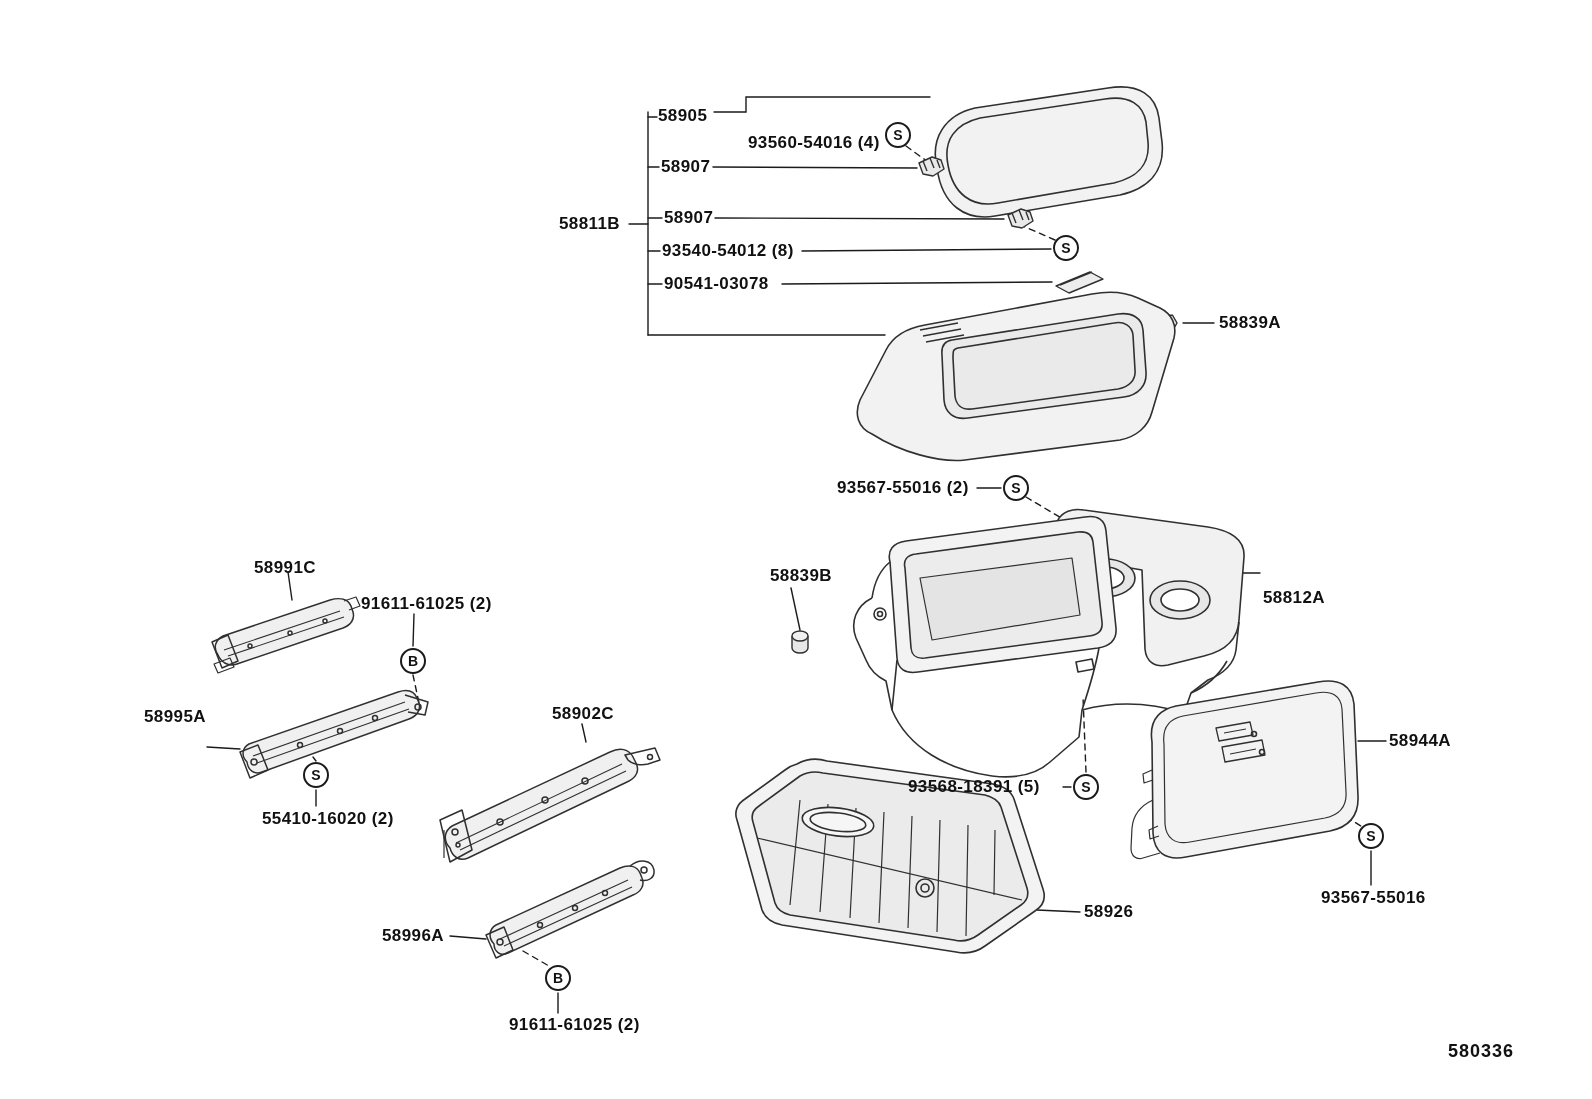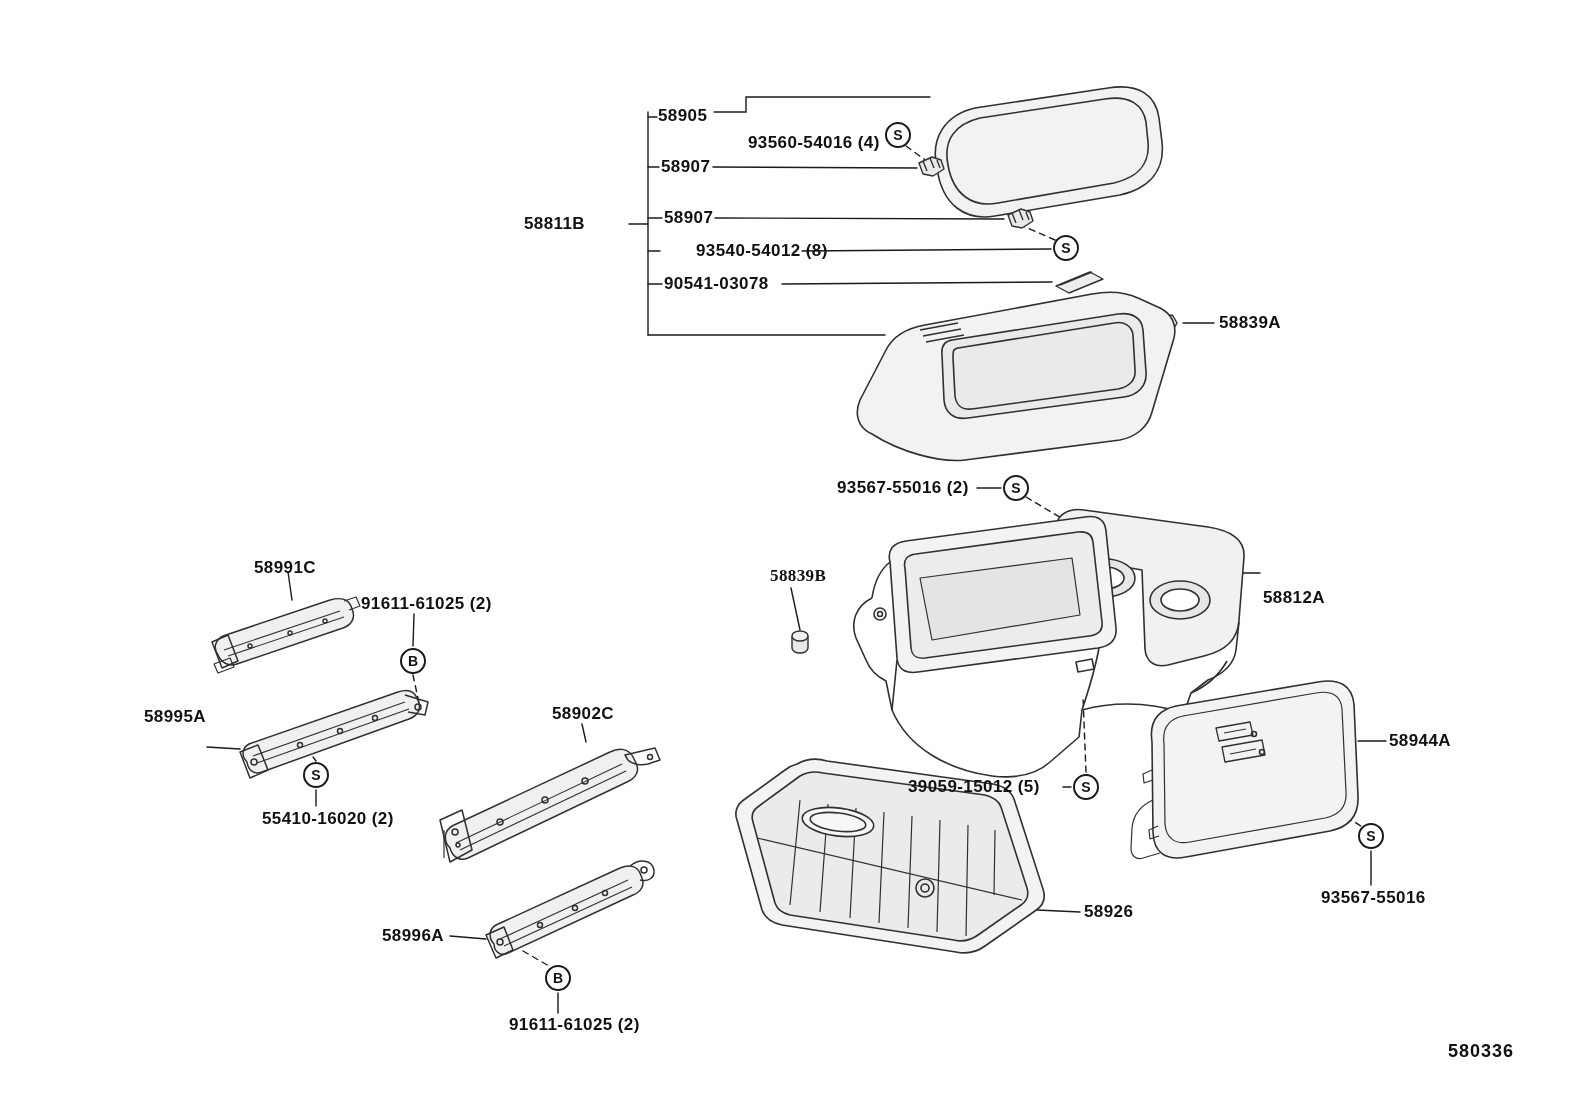--- a/index.html
+++ b/index.html
@@ -222,35 +222,35 @@
       <circle cx="644" cy="870" r="3"></circle>
       <circle cx="540" cy="925" r="2.5"></circle>
       <circle cx="575" cy="908" r="2.5"></circle>
       <circle cx="605" cy="893" r="2.5"></circle>
     </g>
   </svg>
 
   <div class="part-label" style="left:658px; top:106px;">58905</div>
   <div class="part-label" style="left:748px; top:125px;margin-top:8px;">93560-54016 (4)</div>
   <div class="part-label" style="left:661px; top:157px;">58907</div>
-  <div class="part-label" style="left:524px; top:214px;">58811B</div>
+  <div class="part-label" style="left:559px; top:214px;">58811B</div>
   <div class="part-label" style="left:664px; top:208px;">58907</div>
-  <div class="part-label" style="left:696px; top:241px;">93540-54012 (8)</div>
+  <div class="part-label" style="left:662px; top:241px;">93540-54012 (8)</div>
   <div class="part-label" style="left:664px; top:274px;">90541-03078</div>
   <div class="part-label" style="left:1219px; top:313px;">58839A</div>
   <div class="part-label" style="left:837px; top:478px;">93567-55016 (2)</div>
   <div class="part-label" style="left:254px; top:558px;">58991C</div>
   <div class="part-label" style="left:361px; top:594px;">91611-61025 (2)</div>
-  <div class="part-label" style="left:770px; top:566px;font-family:Liberation Serif, serif;">58839B</div>
+  <div class="part-label" style="left:770px; top:566px;">58839B</div>
   <div class="part-label" style="left:1263px; top:588px;">58812A</div>
   <div class="part-label" style="left:144px; top:707px;">58995A</div>
   <div class="part-label" style="left:552px; top:704px;">58902C</div>
   <div class="part-label" style="left:1389px; top:731px;">58944A</div>
   <div class="part-label" style="left:262px; top:809px;">55410-16020 (2)</div>
-  <div class="part-label" style="left:908px; top:777px;">39059-15012 (5)</div>
+  <div class="part-label" style="left:908px; top:777px;">93568-18391 (5)</div>
   <div class="part-label" style="left:1084px; top:902px;">58926</div>
   <div class="part-label" style="left:1321px; top:888px;">93567-55016</div>
   <div class="part-label" style="left:382px; top:926px;">58996A</div>
   <div class="part-label" style="left:509px; top:1015px;">91611-61025 (2)</div>
 
   <div class="symbol-circle" style="left:885px; top:122px;">S</div>
   <div class="symbol-circle" style="left:1053px; top:235px;">S</div>
   <div class="symbol-circle" style="left:1003px; top:475px;">S</div>
   <div class="symbol-circle" style="left:400px; top:648px;">B</div>
   <div class="symbol-circle" style="left:303px; top:762px;">S</div>

